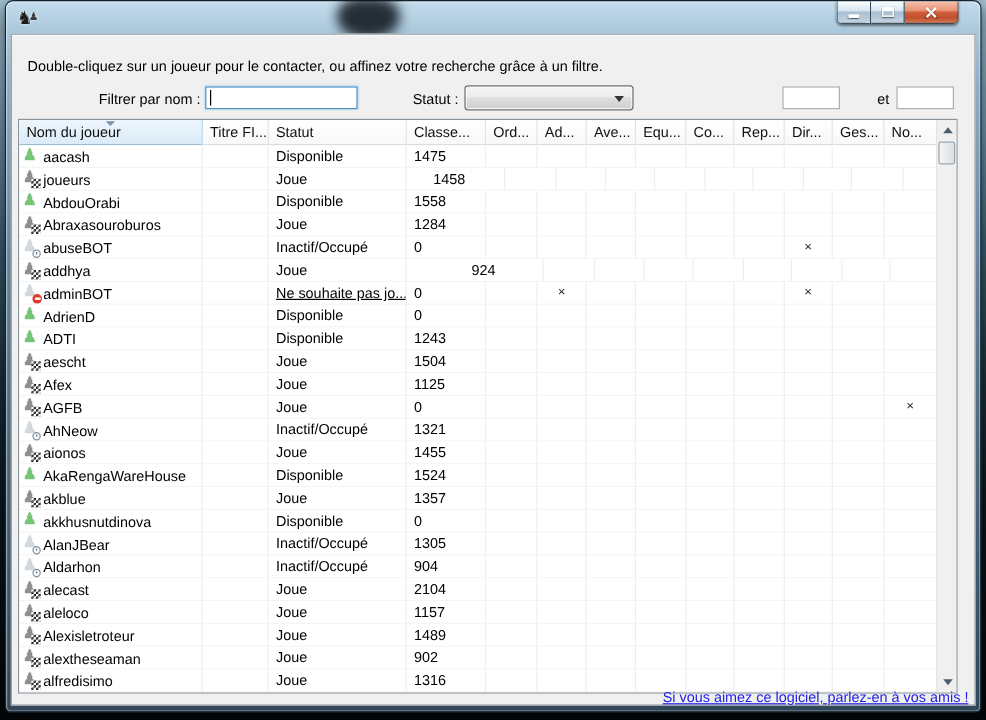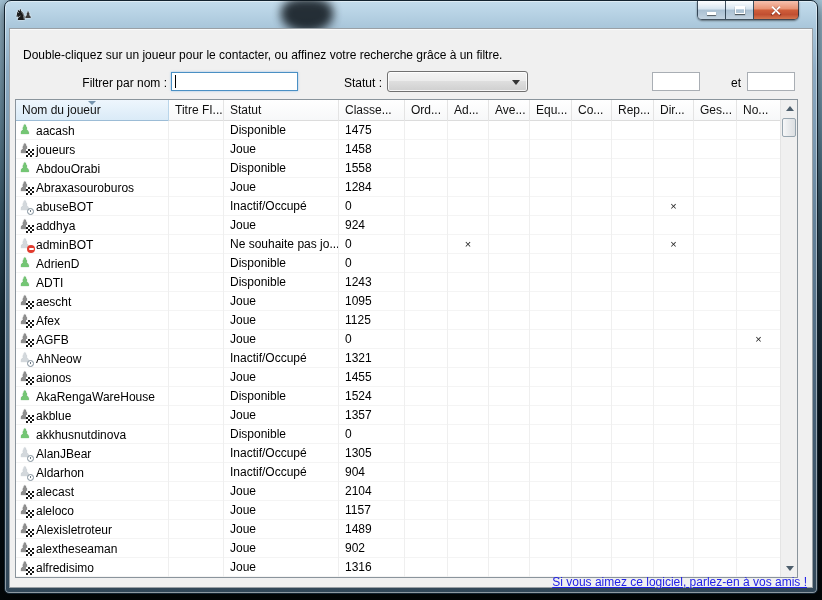--- a/index.html
+++ b/index.html
@@ -204,21 +204,21 @@
           <div class="trow">
             <div class="cell cell-name" style="width: 153px;">
               <span class="pi playing">
                 <span class="p">♟</span>
                 <span class="badge"></span>
               </span>
               <span>joueurs</span>
             </div>
             <div class="cell cell-title" style="width: 55px;"></div>
             <div class="cell cell-status" style="width: 115px;">Joue</div>
-            <div class="cell cell-rating" style="width: 66px;">1458</div>
+            <div class="cell cell-rating" style="width: 66px; margin-left: 16px;">1458</div>
             <div class="cell cell-ord" style="width: 43px;"></div>
             <div class="cell cell-ad" style="width: 41px;"></div>
             <div class="cell cell-ave" style="width: 41px;"></div>
             <div class="cell cell-equ" style="width: 42px;"></div>
             <div class="cell cell-co" style="width: 40px;"></div>
             <div class="cell cell-rep" style="width: 42px;"></div>
             <div class="cell cell-dir" style="width: 40px;"></div>
             <div class="cell cell-ges" style="width: 43px;"></div>
             <div class="cell cell-no" style="width: 44px;"></div>
           </div>
@@ -287,41 +287,41 @@
           <div class="trow">
             <div class="cell cell-name" style="width: 153px;">
               <span class="pi playing">
                 <span class="p">♟</span>
                 <span class="badge"></span>
               </span>
               <span>addhya</span>
             </div>
             <div class="cell cell-title" style="width: 55px;"></div>
             <div class="cell cell-status" style="width: 115px;">Joue</div>
-            <div class="cell cell-rating" style="width: 66px;">924</div>
+            <div class="cell cell-rating" style="width: 66px; margin-left: 48px;">924</div>
             <div class="cell cell-ord" style="width: 43px;"></div>
             <div class="cell cell-ad" style="width: 41px;"></div>
             <div class="cell cell-ave" style="width: 41px;"></div>
             <div class="cell cell-equ" style="width: 42px;"></div>
             <div class="cell cell-co" style="width: 40px;"></div>
             <div class="cell cell-rep" style="width: 42px;"></div>
             <div class="cell cell-dir" style="width: 40px;"></div>
             <div class="cell cell-ges" style="width: 43px;"></div>
             <div class="cell cell-no" style="width: 44px;"></div>
           </div>
           <div class="trow">
             <div class="cell cell-name" style="width: 153px;">
               <span class="pi dnd">
                 <span class="p">♟</span>
                 <span class="badge"></span>
               </span>
               <span>adminBOT</span>
             </div>
             <div class="cell cell-title" style="width: 55px;"></div>
-            <div class="cell cell-status" style="width: 115px;">Ne souhaite pas jo...</div>
+            <div class="cell cell-status" style="width: 115px; text-decoration: underline;">Ne souhaite pas jo...</div>
             <div class="cell cell-rating" style="width: 66px;">0</div>
             <div class="cell cell-ord" style="width: 43px;"></div>
             <div class="cell cell-ad" style="width: 41px;">×</div>
             <div class="cell cell-ave" style="width: 41px;"></div>
             <div class="cell cell-equ" style="width: 42px;"></div>
             <div class="cell cell-co" style="width: 40px;"></div>
             <div class="cell cell-rep" style="width: 42px;"></div>
             <div class="cell cell-dir" style="width: 40px;">×</div>
             <div class="cell cell-ges" style="width: 43px;"></div>
             <div class="cell cell-no" style="width: 44px;"></div>
@@ -369,21 +369,21 @@
           <div class="trow">
             <div class="cell cell-name" style="width: 153px;">
               <span class="pi playing">
                 <span class="p">♟</span>
                 <span class="badge"></span>
               </span>
               <span>aescht</span>
             </div>
             <div class="cell cell-title" style="width: 55px;"></div>
             <div class="cell cell-status" style="width: 115px;">Joue</div>
-            <div class="cell cell-rating" style="width: 66px;">1095</div>
+            <div class="cell cell-rating" style="width: 66px;">1504</div>
             <div class="cell cell-ord" style="width: 43px;"></div>
             <div class="cell cell-ad" style="width: 41px;"></div>
             <div class="cell cell-ave" style="width: 41px;"></div>
             <div class="cell cell-equ" style="width: 42px;"></div>
             <div class="cell cell-co" style="width: 40px;"></div>
             <div class="cell cell-rep" style="width: 42px;"></div>
             <div class="cell cell-dir" style="width: 40px;"></div>
             <div class="cell cell-ges" style="width: 43px;"></div>
             <div class="cell cell-no" style="width: 44px;"></div>
           </div>

